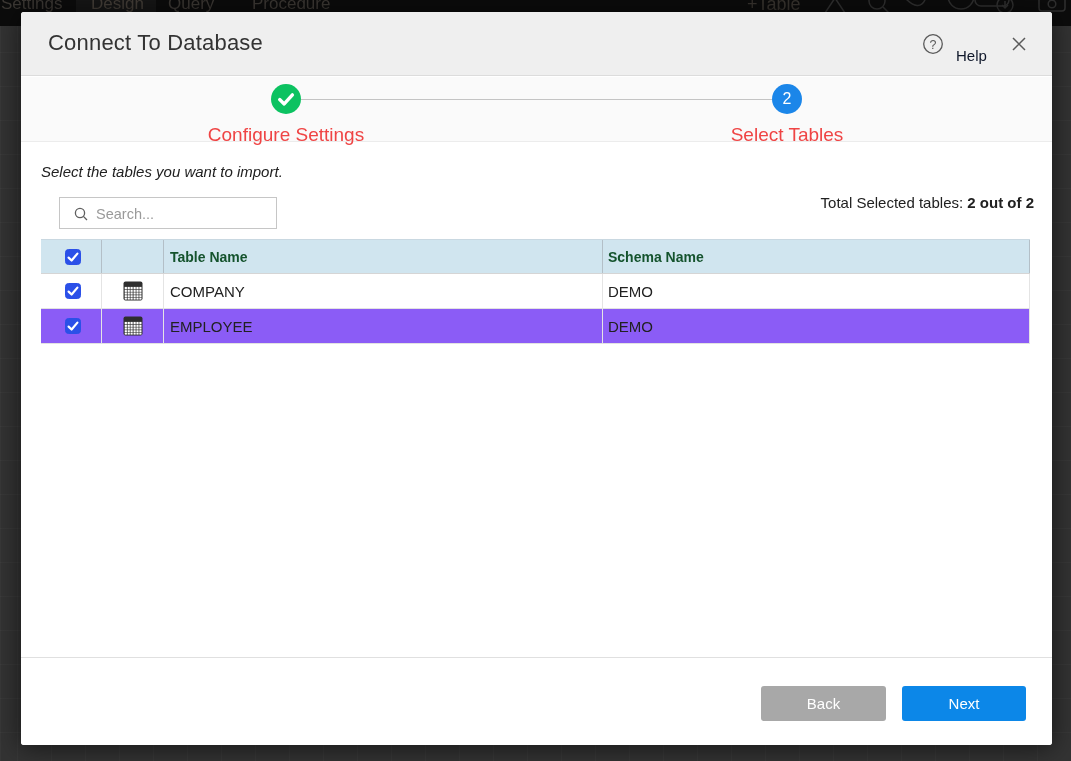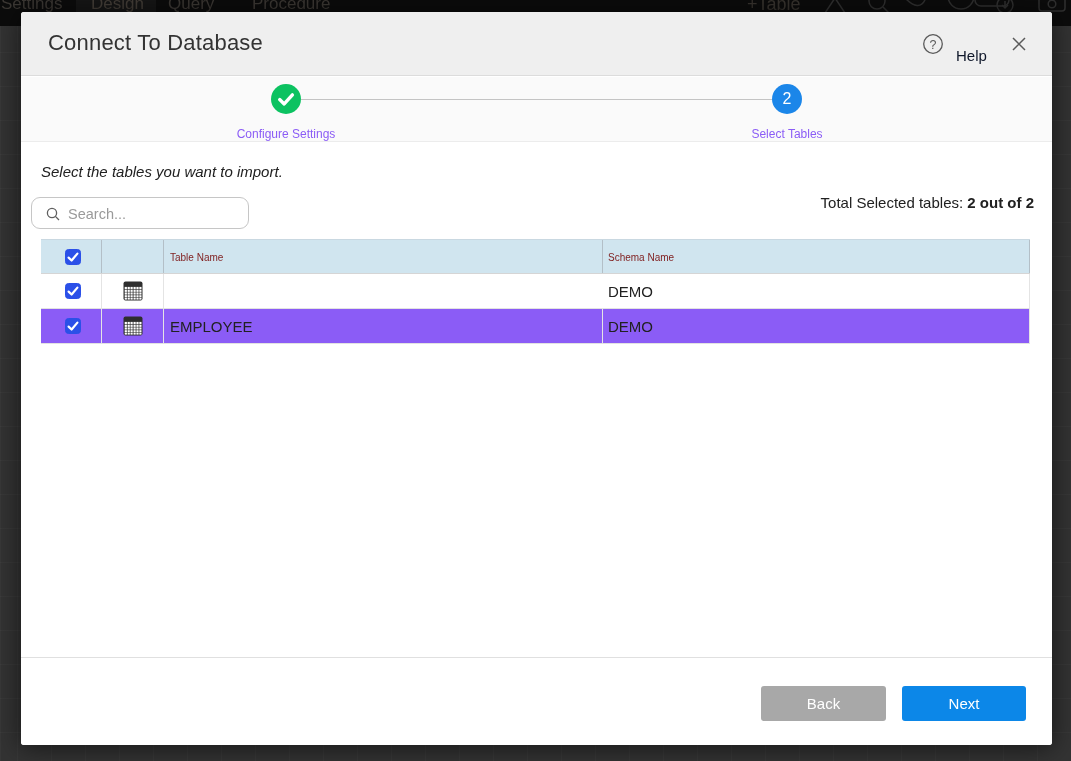--- a/index.html
+++ b/index.html
@@ -18,44 +18,44 @@
 .mhead { position:absolute; left:0; top:0; width:100%; height:64px; background:#efefef; border-bottom:1px solid #dcdcdc; border-radius:3px 3px 0 0; }
 .mtitle { position:absolute; left:27px; top:31px; transform:translateY(-50%); font-size:22px; color:#333; letter-spacing:0.2px; }
 .helpicon { position:absolute; left:902px; top:22px; }
 .helptext { position:absolute; left:935px; top:23px; font-size:15px; color:#0f172a;margin-top:12px; }
 .closex { position:absolute; left:989px; top:23px; }
 .stepper { position:absolute; left:0; top:65px; width:100%; height:65px; background:#fafafa; border-bottom:1px solid #ececec; }
 .stepline { position:absolute; left:280px; top:22px; width:471px; height:1px; background:#c4c4c4; }
 .stepgreen { position:absolute; left:250px; top:7px; }
 .stepblue { position:absolute; left:751px; top:7px; width:30px; height:30px; border-radius:50%; background:#1b86e9; color:#fff; font-size:16px; text-align:center; line-height:30px; }
 .steplab1 { position:absolute; left:265px; top:47px; width:0; }
-.steplab1 span, .steplab2 span { position:relative; display:inline-block; transform:translateX(-50%); white-space:nowrap; font-size:12px; color:#8b5cf6; }
+.steplab1 span, .steplab2 span { position:relative; display:inline-block; transform:translateX(-50%); white-space:nowrap; font-size:19px; color:#ef4444; }
 .steplab2 { position:absolute; left:766px; top:47px; width:0; }
 .mbody { position:absolute; left:0; top:119px; width:100%; }
 .instr { position:absolute; left:20px; top:32px; font-size:15px; color:#212121;font-style:italic; }
-.searchbox { position:absolute; left:10px; top:66px; width:218px; height:32px; border:1px solid #c6c6c6; border-radius:9px; background:#fff; }
+.searchbox { position:absolute; left:38px; top:66px; width:218px; height:32px; border:1px solid #c6c6c6; border-radius:0; background:#fff; }
 .searchbox svg { position:absolute; left:14px; top:9px; }
 .searchbox .ph { position:absolute; left:36px; top:8px; font-size:14.5px; color:#9a9a9a; }
 .total { position:absolute; right:18px; top:63px; font-size:15px; color:#212121; }
 .tbl { position:absolute; left:20px; top:108px; width:989px; font-size:15px; color:#212121; }
 .trow { position:relative; width:100%; height:35px; }
 .thead { background:#d0e5ef; border-top:1px solid #c9d8e1; }
 .r1 { background:#fff; border-bottom:1px solid #e2e2e2; }
 .r2 { background:#8b5cf6; border-bottom:1px solid #e2e2e2; }
 .thead { border-bottom:1px solid #d5d5d5; }
 .c1 { position:absolute; left:0; top:0; width:61px; height:100%; border-right:1px solid #b3bfc7; }
 .c2 { position:absolute; left:61px; top:0; width:62px; height:100%; border-right:1px solid #b3bfc7; }
 .c3 { position:absolute; left:123px; top:0; width:439px; height:100%; border-right:1px solid #b3bfc7; }
 .c4 { position:absolute; left:562px; top:0; width:427px; height:100%; border-right:1px solid #b3bfc7; }
 .r1 .c1,.r1 .c2,.r1 .c3,.r1 .c4,.r2 .c1,.r2 .c2,.r2 .c3,.r2 .c4 { border-right:1px solid #e4e4e4; }
 .cbx { position:absolute; left:24px; top:50%; transform:translateY(-50%); }
 .ticon { position:absolute; left:21px; top:50%; transform:translateY(-50%); }
 .ctext { position:absolute; left:6px; top:50%; transform:translateY(-50%); }
 .c4 .ctext { left:5px; }
-.hdtxt { font-weight:normal; color:#7f1d1d; font-size:10px; }
+.hdtxt { font-weight:bold; color:#14532d; font-size:14px; }
 .mfoot { position:absolute; left:0; top:645px; width:100%; height:88px; border-top:1px solid #e0e0e0; background:#fff; border-radius:0 0 3px 3px; }
 .btn { position:absolute; top:28px; width:125px; height:35px; border-radius:3px; color:#fff; font-size:15px; text-align:center; line-height:35px; }
 .back { left:740px; background:#a8a8a8; }
 .next { left:881px; width:124px; background:#0c87e8; }
 </style>
 </head>
 <body>
 <div class="app">
   <div class="topbar">
     <div class="designtab"></div>
@@ -163,20 +163,23 @@
                 <rect x="16.3" y="14.2" width="2.2" height="2.2"></rect>
                 <rect x="1.7" y="16.9" width="2.2" height="1.7"></rect>
                 <rect x="4.6" y="16.9" width="2.2" height="1.7"></rect>
                 <rect x="7.5" y="16.9" width="2.2" height="1.7"></rect>
                 <rect x="10.5" y="16.9" width="2.2" height="1.7"></rect>
                 <rect x="13.4" y="16.9" width="2.2" height="1.7"></rect>
                 <rect x="16.3" y="16.9" width="2.2" height="1.7"></rect>
               </g>
             </svg>
           </div>
+        <div class="c3">
+            <span class="ctext">COMPANY</span>
+          </div>
         <div class="c4">
             <span class="ctext">DEMO</span>
           </div>
       </div>
       <div class="trow r2">
         <div class="c1">
             <svg class="cbx" width="16" height="16" viewBox="0 0 16 16">
               <rect x="0.5" y="0.5" width="15" height="15" rx="3" fill="#2b50e8" stroke="#2b50e8"></rect>
               <path d="M3.6 8.6 L6.6 11.5 L12.4 4.6" stroke="#fff" stroke-width="2.2" fill="none" stroke-linecap="round" stroke-linejoin="round"></path>
             </svg>

